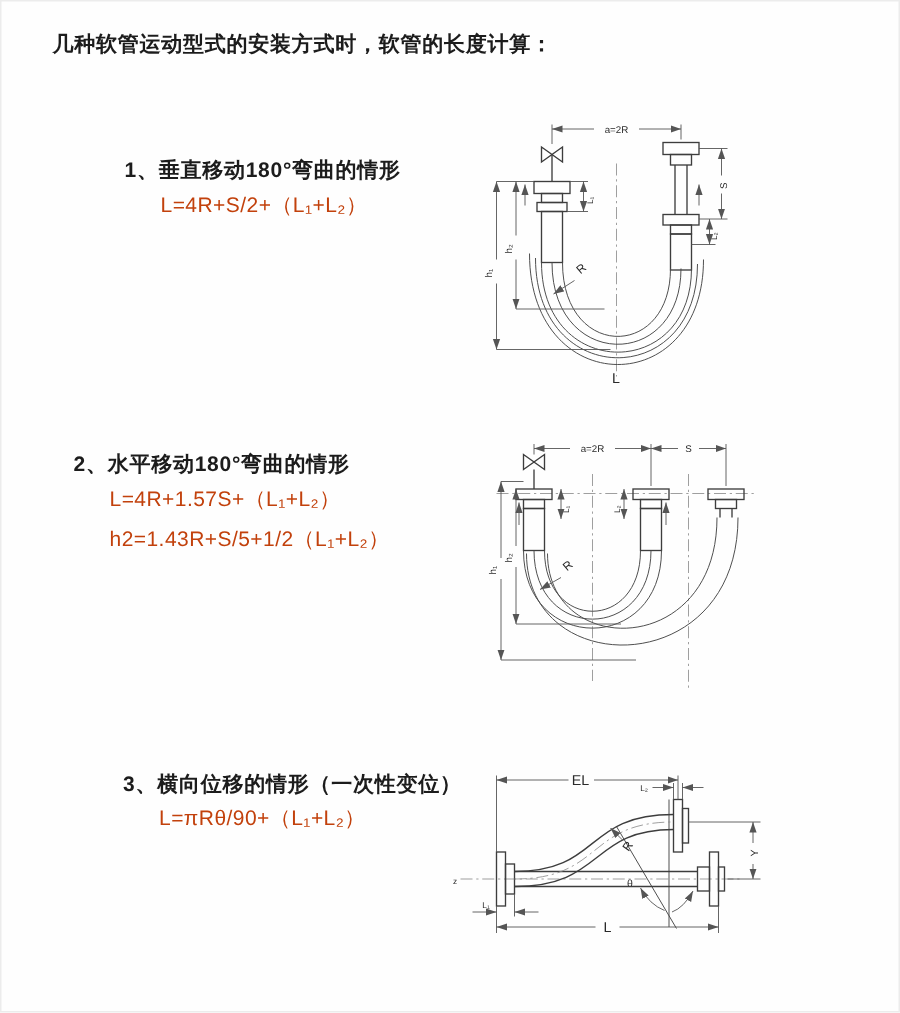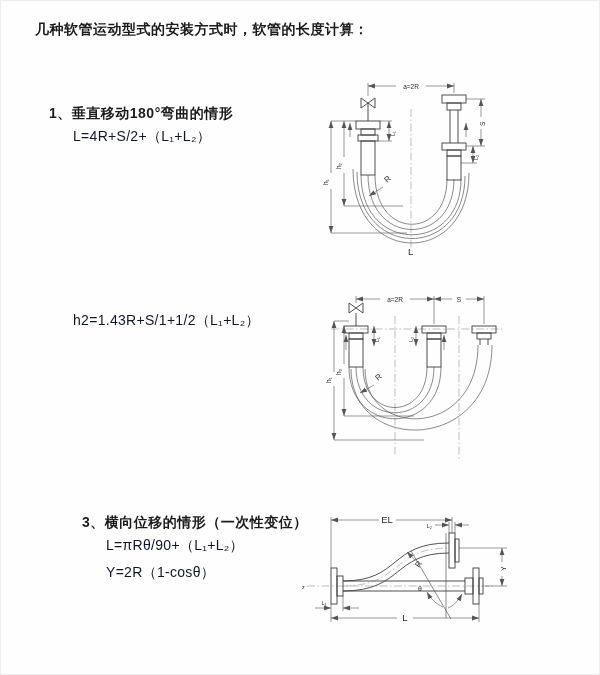--- a/index.html
+++ b/index.html
@@ -8,25 +8,25 @@
     font-family:"Liberation Sans",sans-serif;color:#1c1c1c;overflow:hidden;
   }
   .page{position:absolute;inset:0;background:#fefefe;border:1px solid #ececec;padding-left:20px;}
   .doc-title{
     position:absolute;left:34px;top:20px;font-size:14px;font-weight:bold;
     letter-spacing:.5px;white-space:nowrap;
   }
   .section{position:absolute;left:48px;}
   .section .heading{font-size:14px;font-weight:bold;margin:0;letter-spacing:.5px;}
   .section .formula{
-    font-size:14px;font-weight:normal;color:#0f172a;margin:0 0 0 24px;
+    font-size:14px;font-weight:normal;color:#c2410c;margin:0 0 0 24px;
     line-height:27px;white-space:nowrap;letter-spacing:.3px;
   }
   .section .formula:first-of-type{margin-top:6px;}
-  #sec1{top:104px;}
+  #sec1{top:104px;margin-left:34px;}
   #sec2{top:300px;}
   #sec3{top:513px;margin-left:33px;}
   .dwg{position:absolute;}
   #dwg1{left:310px;top:72px;}
   #dwg2{left:315px;top:287px;}
   #dwg3{left:298px;top:505px;}
   
   .st{stroke:#3d3d3d;stroke-width:.9;fill:none;}
   .thin{stroke:#4a4a4a;stroke-width:.65;fill:none;}
   .dim{stroke:#555;stroke-width:.6;fill:none;}
@@ -44,27 +44,28 @@
 <div class="page">
 
   <div class="doc-title">几种软管运动型式的安装方式时，软管的长度计算：</div>
 
   <div class="section" id="sec1">
     <p class="heading">1、垂直移动180°弯曲的情形</p>
     <p class="formula">L=4R+S/2+（L₁+L₂）</p>
   </div>
 
   <div class="section" id="sec2">
-    <p class="formula">h2=1.43R+S/1+1/2（L₁+L₂）</p>
+    <p class="heading">2、水平移动180°弯曲的情形</p>
+    <p class="formula">L=4R+1.57S+（L₁+L₂）</p>
+    <p class="formula">h2=1.43R+S/5+1/2（L₁+L₂）</p>
   </div>
 
   <div class="section" id="sec3">
     <p class="heading">3、横向位移的情形（一次性变位）</p>
     <p class="formula">L=πRθ/90+（L₁+L₂）</p>
-    <p class="formula">Y=2R（1-cosθ）</p>
   </div>
 
   <svg class="dwg" id="dwg1" width="250" height="190" viewBox="0 0 250 190">
     <defs>
       <marker id="a1" markerUnits="userSpaceOnUse" markerWidth="8" markerHeight="7" refX="7" refY="3" orient="auto-start-reverse">
         <path d="M0,0.6 L7,3 L0,5.4 Z" fill="#555"></path>
       </marker>
       <pattern id="b1" width="4" height="4" patternUnits="userSpaceOnUse">
         <path d="M0,4 L4,0 M0,0 L4,4" stroke="#777" stroke-width="0.5"></path>
       </pattern>

